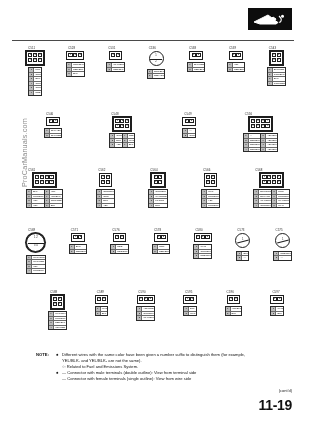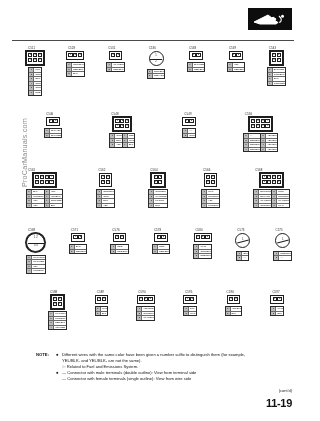--- a/index.html
+++ b/index.html
@@ -104,21 +104,21 @@
   .nbul{width:6px;min-width:6px;font-size:4.6px;line-height:6.1px;}
   .nind{padding-left:6px;}
   .ndash{padding-left:6px;}
 
   .contd{
     position:absolute;right:8px;top:388px;
     font-size:4px;color:#222;
   }
   .pageno{
     position:absolute;right:8px;top:397px;
-    font-size:11px;font-weight:bold;color:#111;letter-spacing:-.3px;
+    font-size:14px;font-weight:bold;color:#111;letter-spacing:-.3px;
   }
 </style>
 </head>
 <body>
 
 <div class="page">
 
   <div class="hdr-icon">
     <svg width="36" height="15" viewBox="0 0 36 15">
       <path d="M2 10 L16 3 L20 6 L21 5 L24 7 L23 8.5 L26 10.5 L24 12 L8 12 Z" fill="#fff" stroke="#fff" stroke-width="1"></path>

